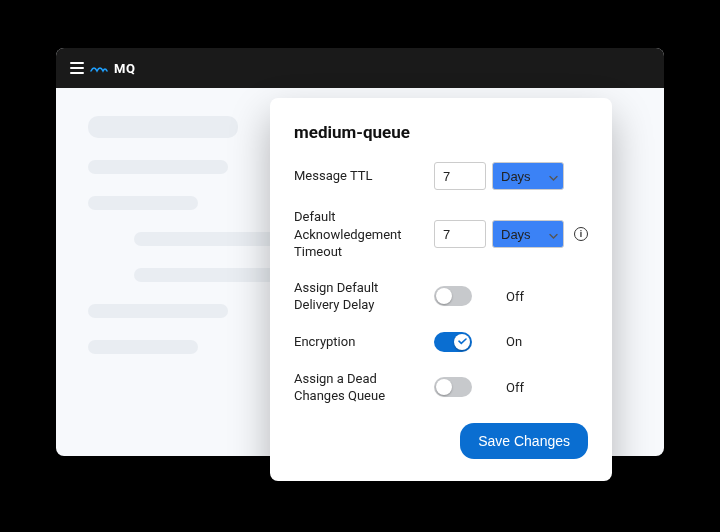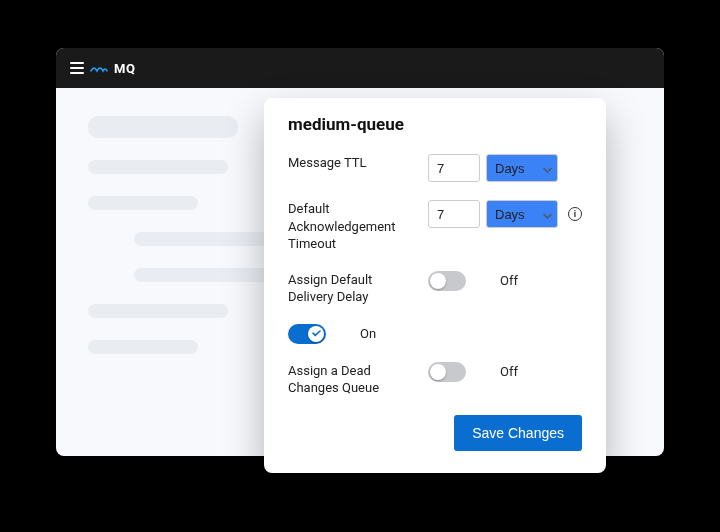--- a/index.html
+++ b/index.html
@@ -12,40 +12,40 @@
 .logo-text { color: #fff; font-size: 13px; font-weight: 700; letter-spacing: 0.5px; }
 .skeletons { padding: 28px 32px; }
 .sk { background: #e9edf2; border-radius: 8px; height: 14px; margin-bottom: 22px; }
 .sk1 { width: 150px; height: 22px; border-radius: 10px; }
 .sk2 { width: 140px; }
 .sk3 { width: 110px; }
 .sk4 { width: 170px; margin-left: 46px; }
 .sk5 { width: 170px; margin-left: 46px; }
 .sk6 { width: 140px; }
 .sk7 { width: 110px; }
-.panel { position: absolute; top: 98px; left: 264px; width: 342px; background: #fff; border-radius: 8px; box-shadow: 0 18px 40px rgba(0,0,0,0.28); padding: 16px 24px 22px 24px; }
+.panel { position: absolute; top: 98px; left: 270px; width: 342px; background: #fff; border-radius: 8px; box-shadow: 0 18px 40px rgba(0,0,0,0.28); padding: 24px 24px 22px 24px; }
 .panel-title { font-size: 17px; font-weight: 700; color: #111; margin-bottom: 20px; }
-.row { display: flex; align-items: flex-start; margin-bottom: 18px; }
+.row { display: flex; align-items: center; margin-bottom: 18px; }
 .row-label { width: 140px; font-size: 13px; color: #222; line-height: 1.35; padding-right: 8px; }
 .controls { display: flex; align-items: center; gap: 6px; }
 .num-input { width: 52px; height: 28px; border: 1px solid #ccc; border-radius: 3px; padding: 0 8px; font-size: 13px; color: #222; }
 .sel { width: 72px; height: 28px; border: 1px solid #ccc; border-radius: 3px; background: #3b82f6; font-size: 13px; color: #222; padding: 0 18px 0 8px; appearance: none; position: relative; }
 .sel-wrap { position: relative; display: inline-block; }
 .sel-wrap .chev { position: absolute; right: 6px; top: 50%; transform: translateY(-50%); pointer-events: none; }
 .info-icon { width: 14px; height: 14px; border: 1.5px solid #333; border-radius: 50%; display: inline-flex; align-items: center; justify-content: center; font-size: 9px; font-weight: 700; color: #333; margin-left: 4px; }
 .toggle { width: 38px; height: 20px; border-radius: 10px; position: relative; cursor: pointer; }
 .toggle .knob { position: absolute; top: 2px; width: 16px; height: 16px; background: #fff; border-radius: 50%; box-shadow: 0 1px 2px rgba(0,0,0,0.3); }
 .toggle.off { background: #c7c9cc; }
 .toggle.off .knob { left: 2px; }
 .toggle.on { background: #0a6ed1; }
 .toggle.on .knob { right: 2px; display: flex; align-items: center; justify-content: center; }
 .toggle.on .knob svg { display: block; }
 .toggle-label { font-size: 13px; color: #222; margin-left: 28px; }
 .actions { display: flex; justify-content: flex-end; margin-top: 6px; }
-.save-btn { background: #0a6ed1; color: #fff; border: none; border-radius: 3px; padding: 10px 18px; font-size: 14px; font-weight: 500; cursor: pointer; }
+.save-btn { background: #0a6ed1; color: #fff; border: none; border-radius: 14px; padding: 10px 18px; font-size: 14px; font-weight: 500; cursor: pointer; }
 </style>
 </head>
 <body>
 
 <div class="window">
   <div class="titlebar">
     <div class="hamburger">
         <span></span>
         <span></span>
         <span></span>
@@ -106,20 +106,21 @@
     <div class="row-label">Assign Default Delivery Delay</div>
     <div class="controls">
       <div class="toggle off">
           <div class="knob"></div>
         </div>
       <span class="toggle-label">Off</span>
     </div>
   </div>
 
   <div class="row">
+    <div class="row-label">Encryption</div>
     <div class="controls">
       <div class="toggle on">
         <div class="knob">
             <svg width="9" height="7" viewBox="0 0 9 7">
               <path d="M1 3.2 L3.3 5.4 L8 1" stroke="#0a6ed1" stroke-width="1.6" fill="none" stroke-linecap="round"></path>
             </svg>
           </div>
       </div>
       <span class="toggle-label">On</span>
     </div>

